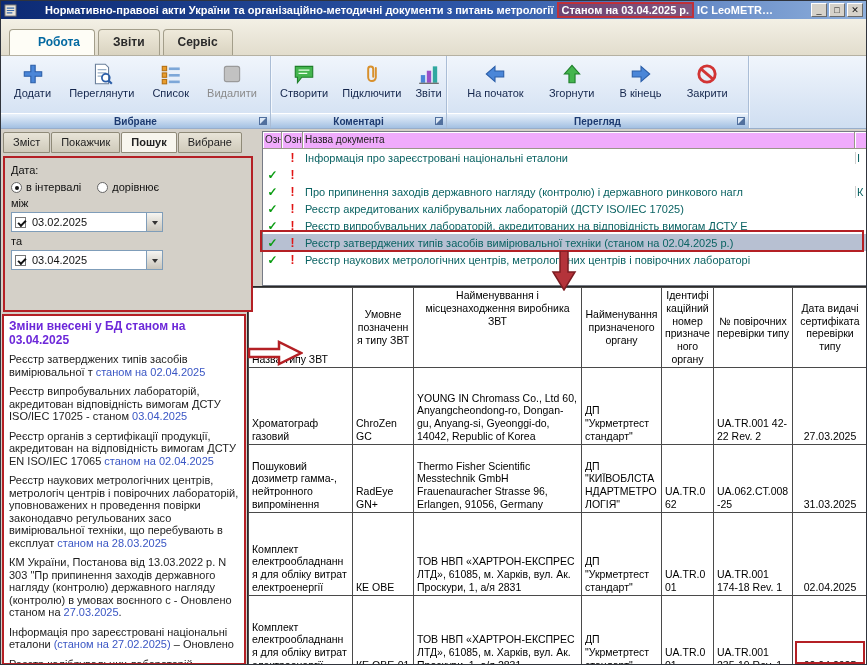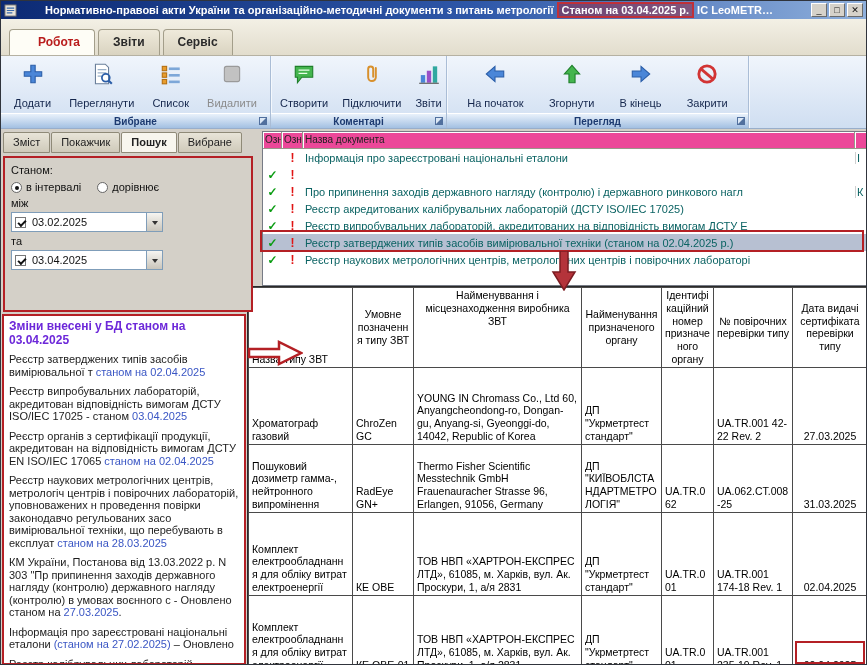--- a/index.html
+++ b/index.html
@@ -22,29 +22,29 @@
     border-color:#fff #6a6a6a #6a6a6a #fff; font-size:9px; line-height:11px;
     text-align:center; color:#111; font-family:"Liberation Sans",sans-serif; }
 
   
   .tabbar { position:absolute; left:0; top:18px; width:100%; height:37px;
     background:linear-gradient(#f3f0e5,#e2ddcd); border-bottom:1px solid #b5b1a2;
     display:flex; align-items:flex-end; padding:5px 8px 0; gap:3px; }
   .tab { padding:5px 14px 6px; font-weight:bold; font-size:12px; color:#2a2a2a;
     background:linear-gradient(#efeadb,#d9d3c0); border:1px solid #a39e8a;
     border-bottom:none; border-radius:4px 4px 0 0; }
-  .tab.active { background:#fefdf6; color:#b91c1c;padding-left:28px; }
+  .tab.active { background:#fefdf6; color:#0369a1;padding-left:28px; }
 
   
   .toolbar { position:absolute; left:0; top:55px; width:100%; height:73px;
     background:linear-gradient(#f0f5fc,#cfdef1); border-bottom:1px solid #98aecb; display:flex; }
   .tgroup { display:flex; flex-direction:column; border-right:1px solid #aabdd6;
     box-shadow:1px 0 0 #f4f8fd; }
   .tbuttons { flex:1; display:flex; align-items:flex-start; justify-content:space-evenly; padding:2px 2px 0; }
-  .tbtn { display:flex; flex-direction:column; align-items:center; gap:11px;
+  .tbtn { display:flex; flex-direction:column; align-items:center; gap:1px;
     padding:3px 6px 2px; border:1px solid transparent; border-radius:2px; }
   .ticon { width:24px; height:24px; display:block; }
   .ticon svg { width:24px; height:24px; display:block; }
   .tlabel { font-size:11px; color:#14264c; white-space:nowrap; }
   .tbtn.disabled .tlabel { color:#8b8b8b; }
   .tcaption { height:15px; background:linear-gradient(#e9f1fb,#a3c0e2);
     border-top:1px solid #fff; display:flex; align-items:center; justify-content:center;
     position:relative; font-size:10px; font-weight:bold; color:#1c3a70; }
   .launcher { position:absolute; right:3px; top:3px; width:8px; height:8px;
     border:1px solid #51709e; background:#dce8f6; }
@@ -88,21 +88,21 @@
   
   .changes { position:absolute; left:1px; top:313px; width:244px; height:351px;
     background:#fff; border:2px solid #b42025; padding:3px 5px; overflow:hidden; z-index:20; }
   .chg-header { font-size:12px; font-weight:bold; color:#6d28d9; margin-bottom:6px; }
   .chg-item { font-size:11px; line-height:12.5px; color:#1c1c1c; margin-bottom:7px; }
   .chg-link { color:#3a56c4; margin-left:3px; }
 
   
   .doclist { position:absolute; left:261px; top:130px; width:606px; height:155px;
     background:#fff; border:1px solid #767b85; z-index:5; overflow:hidden; }
-  .dl-header { display:flex; height:17px; background:#ec4899; border-bottom:1px solid #9a968a; }
+  .dl-header { display:flex; height:17px; background:#f0abfc; border-bottom:1px solid #9a968a; }
   .dl-header .hc { border-right:1px solid #9a968a; box-shadow:inset 1px 1px 0 #fff;
     padding:2px 2px 0; overflow:hidden; white-space:nowrap; font-size:10px; color:#222; }
   .w-check { width:19px; flex:0 0 auto; }
   .w-alert { width:21px; flex:0 0 auto; }
   .w-name  { flex:1; }
   .w-edge  { width:12px; flex:0 0 auto; border-right:none !important; }
   .dl-row { display:flex; height:17px; align-items:center; }
   .dl-row.selected { background:#b7c0d2; }
   .check-icon { width:19px; text-align:center; color:#0a9c12; font-weight:bold; font-size:12px; flex:0 0 auto; }
   .alert-icon { width:21px; text-align:center; color:#e01414; font-weight:900; font-size:12px; flex:0 0 auto; }
@@ -292,21 +292,21 @@
   <div class="workspace"></div>
 
   <div class="left-tabs">
     <div class="ltab">Зміст</div>
     <div class="ltab">Покажчик</div>
     <div class="ltab active">Пошук</div>
     <div class="ltab">Вибране</div>
   </div>
 
   <div class="search-panel">
-    <div class="sp-label">Станом:</div>
+    <div class="sp-label">Дата:</div>
     <div class="radios">
       <span class="radio-item">
         <span class="radio checked"></span>
         <span>в інтервалі</span>
       </span>
       <span class="radio-item">
         <span class="radio"></span>
         <span>дорівнює</span>
       </span>
     </div>

